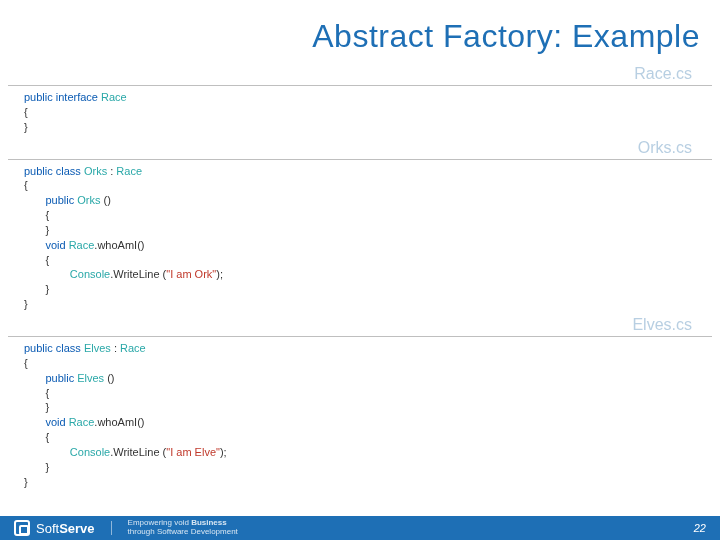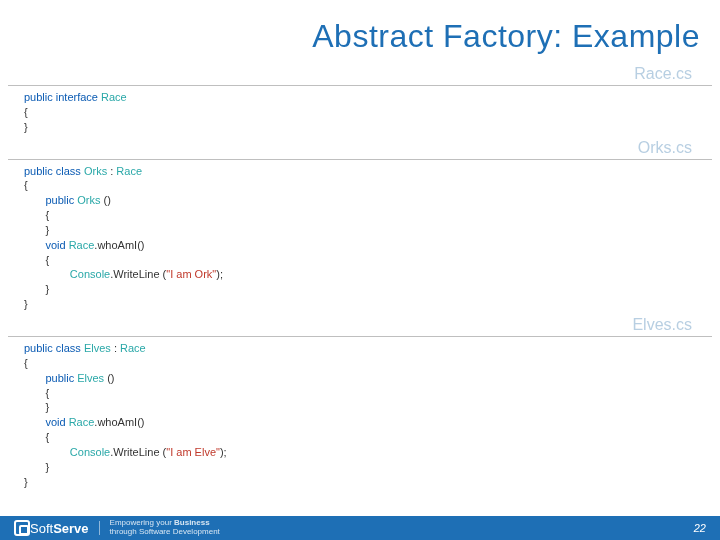--- a/index.html
+++ b/index.html
@@ -26,21 +26,21 @@
   .kw     { color:#0b5bb3; }
   .type   { color:#2aa8a8; }
   .str    { color:#c0392b; }
   .plain  { color:#333; }
   .footer {
     position:absolute; left:0; right:0; bottom:0;
     height:24px; background:#1e6fb5;
     display:flex; align-items:center; justify-content:space-between;
     padding:0 14px;
   }
-  .brand { display:flex; align-items:center; gap:0; }
+  .brand { display:flex; align-items:center; gap:6px; }
   .brand-icon {
     width:16px; height:16px; border:2px solid #fff; border-radius:3px;
     position:relative;
   }
   .brand-icon::after{
     content:""; position:absolute; left:3px; top:3px;
     width:6px; height:6px; border:2px solid #fff; border-radius:2px;
   }
   .brand-text { color:#fff; font-size:13px; font-weight:600; }
   .brand-text .light { font-weight:300; }
@@ -67,18 +67,18 @@
 <div class="code-block" id="code-elves"><div><span class="kw">public class </span><span class="type">Elves </span><span class="plain">: </span><span class="type">Race</span></div><div><span class="plain">{</span></div><div><span class="plain">       </span><span class="kw">public </span><span class="type">Elves </span><span class="plain">()</span></div><div><span class="plain">       {</span></div><div><span class="plain">       }</span></div><div><span class="plain"></span></div><div><span class="plain">       </span><span class="kw">void </span><span class="type">Race</span><span class="plain">.whoAmI()</span></div><div><span class="plain">       {</span></div><div><span class="plain">               </span><span class="type">Console</span><span class="plain">.WriteLine (</span><span class="str">"I am Elve"</span><span class="plain">);</span></div><div><span class="plain">       }</span></div><div><span class="plain">}</span></div></div>
 
 <div class="footer">
   <div class="brand">
     <span class="brand-icon"></span>
     <span class="brand-text">
       <span class="light">Soft</span><span>Serve</span>
     </span>
     <span class="vbar"></span>
     <span class="tagline">
-      <span>Empowering your </span><b>Business</b><br>
+      <span>Empowering void </span><b>Business</b><br>
       <span class="em">through Software Development</span>
     </span>
   </div>
   <div class="page-num">22</div>
 </div>
 
 </body></html>

